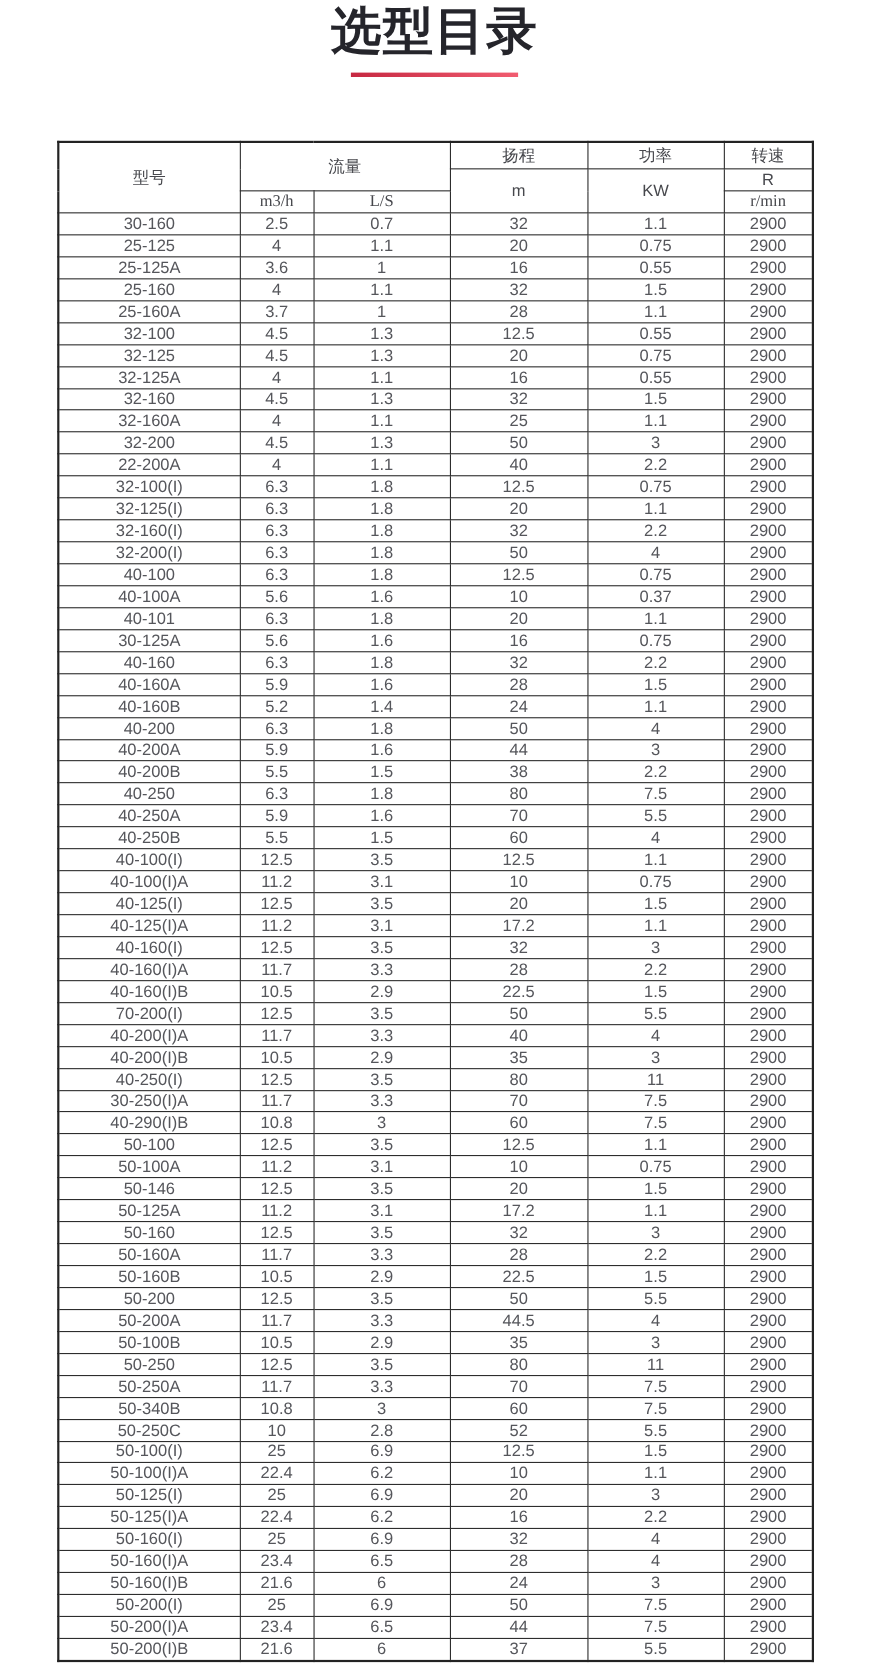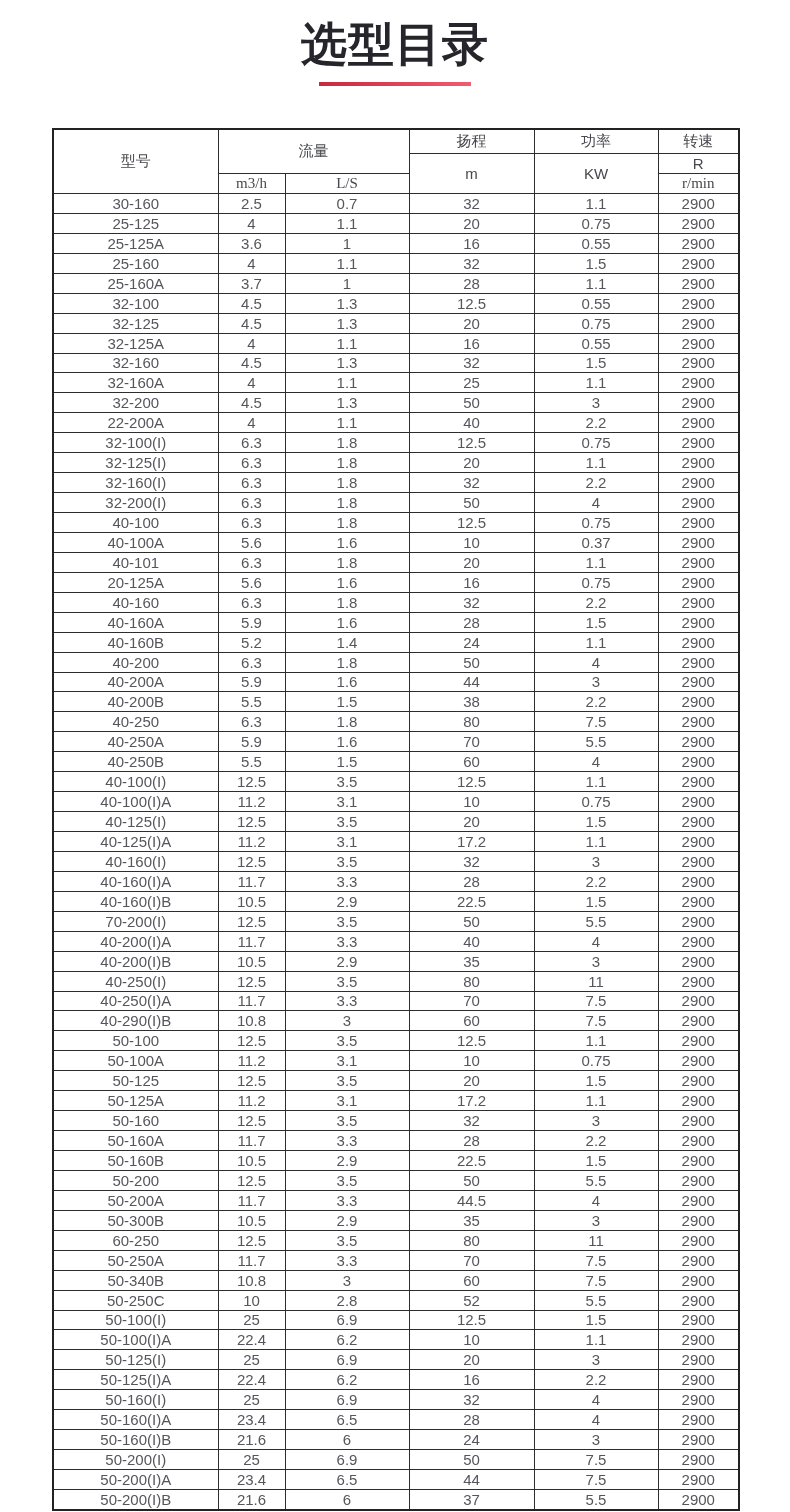--- a/index.html
+++ b/index.html
@@ -5,21 +5,20 @@
   html, body { margin: 0; padding: 0; background: #ffffff; }
   .page {
     position: relative;
     width: 790px;
     height: 1512px;
     background: #ffffff;
     font-family: "Liberation Sans", sans-serif;
     overflow: hidden;
   }
   .page-title {
-    padding-top: 16px;
     text-align: center;
     font-size: 46px;
     line-height: 56px;
     font-weight: 800;
     color: #25252b;
     letter-spacing: 1px;
   }
   .title-divider {
     width: 152px;
     height: 4px;
@@ -246,21 +245,21 @@
           </tr>
           <tr>
             <td>40-101</td>
             <td>6.3</td>
             <td>1.8</td>
             <td>20</td>
             <td>1.1</td>
             <td>2900</td>
           </tr>
           <tr>
-            <td>20-125A</td>
+            <td>30-125A</td>
             <td>5.6</td>
             <td>1.6</td>
             <td>16</td>
             <td>0.75</td>
             <td>2900</td>
           </tr>
           <tr>
             <td>40-160</td>
             <td>6.3</td>
             <td>1.8</td>
@@ -414,21 +413,21 @@
           </tr>
           <tr>
             <td>40-250(I)</td>
             <td>12.5</td>
             <td>3.5</td>
             <td>80</td>
             <td>11</td>
             <td>2900</td>
           </tr>
           <tr>
-            <td>40-250(I)A</td>
+            <td>30-250(I)A</td>
             <td>11.7</td>
             <td>3.3</td>
             <td>70</td>
             <td>7.5</td>
             <td>2900</td>
           </tr>
           <tr>
             <td>40-290(I)B</td>
             <td>10.8</td>
             <td>3</td>
@@ -446,21 +445,21 @@
           </tr>
           <tr>
             <td>50-100A</td>
             <td>11.2</td>
             <td>3.1</td>
             <td>10</td>
             <td>0.75</td>
             <td>2900</td>
           </tr>
           <tr>
-            <td>50-125</td>
+            <td>50-146</td>
             <td>12.5</td>
             <td>3.5</td>
             <td>20</td>
             <td>1.5</td>
             <td>2900</td>
           </tr>
           <tr>
             <td>50-125A</td>
             <td>11.2</td>
             <td>3.1</td>
@@ -502,29 +501,29 @@
           </tr>
           <tr>
             <td>50-200A</td>
             <td>11.7</td>
             <td>3.3</td>
             <td>44.5</td>
             <td>4</td>
             <td>2900</td>
           </tr>
           <tr>
-            <td>50-300B</td>
+            <td>50-100B</td>
             <td>10.5</td>
             <td>2.9</td>
             <td>35</td>
             <td>3</td>
             <td>2900</td>
           </tr>
           <tr>
-            <td>60-250</td>
+            <td>50-250</td>
             <td>12.5</td>
             <td>3.5</td>
             <td>80</td>
             <td>11</td>
             <td>2900</td>
           </tr>
           <tr>
             <td>50-250A</td>
             <td>11.7</td>
             <td>3.3</td>

